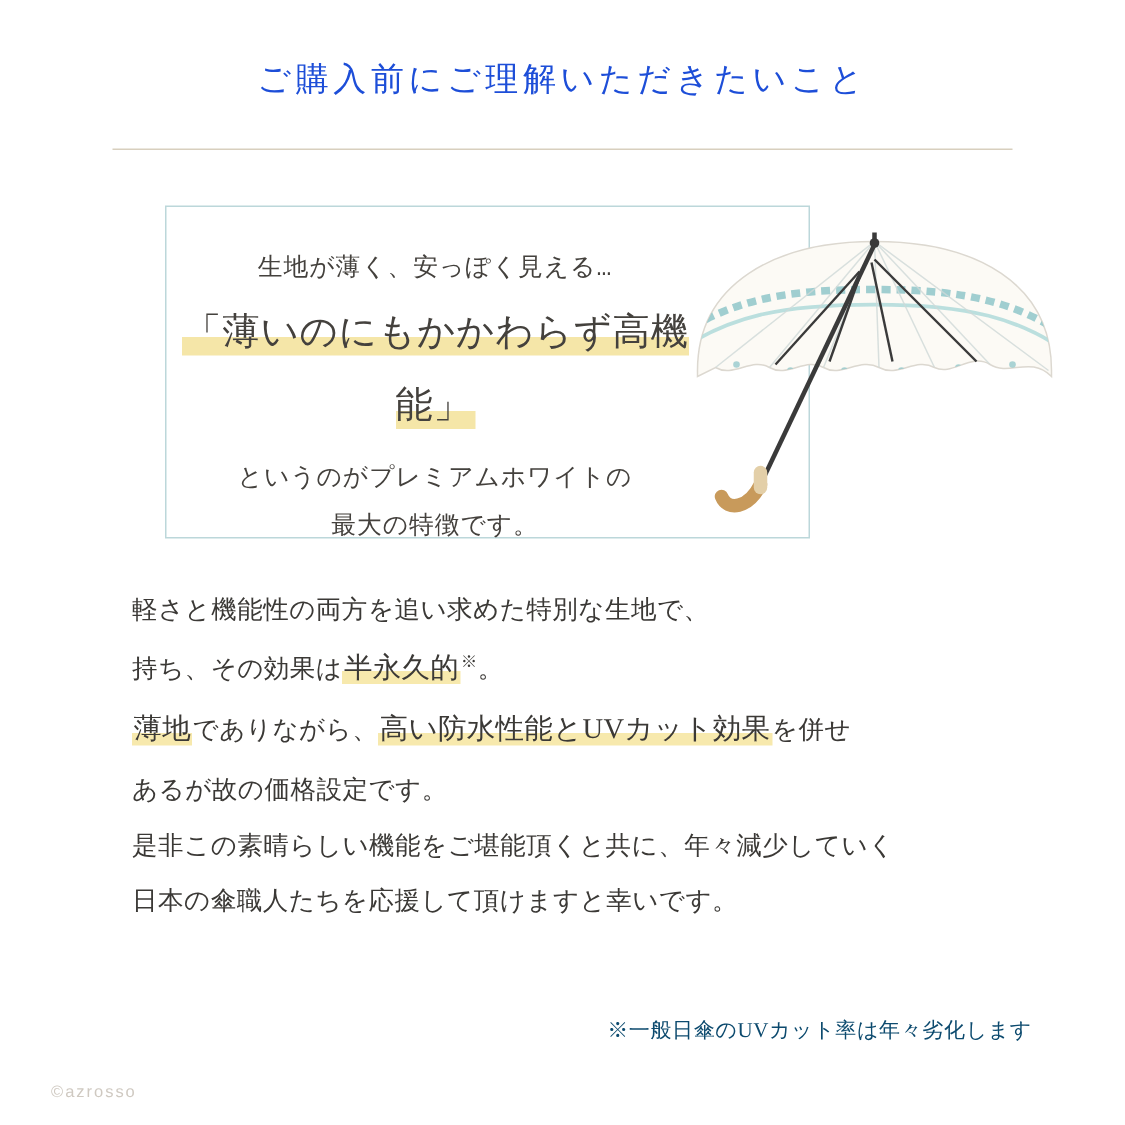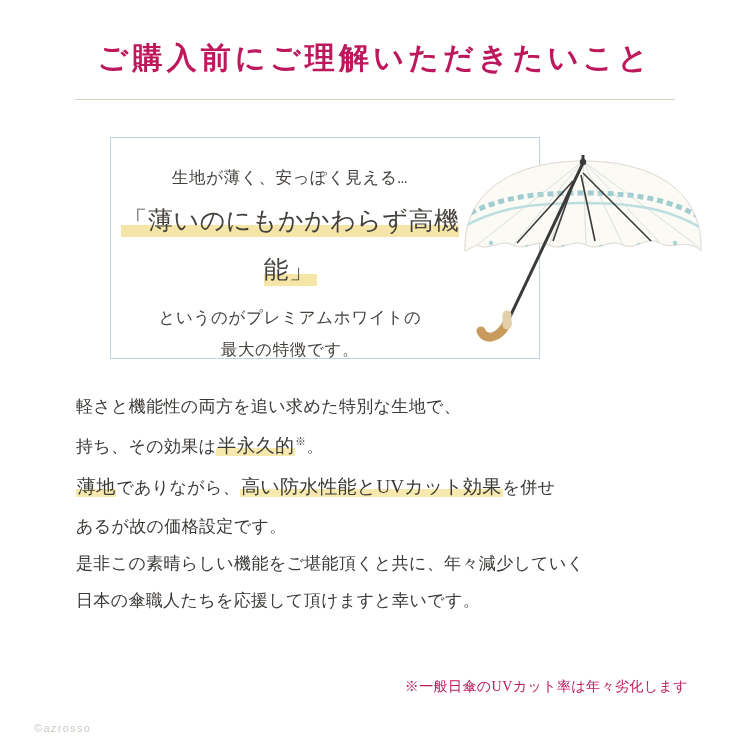--- a/index.html
+++ b/index.html
@@ -15,24 +15,24 @@
   }
 
   
   .heading-wrap {
     position: absolute;
     left: 0; top: 38px;
     width: 750px;
     text-align: center;
   }
   .heading {
-    font-size: 30px;
+    font-size: 22px;
     letter-spacing: 0.14em;
-    color: #be185d;
-    font-weight: bold;
+    color: #1d4ed8;
+    font-weight: normal;
     margin: 0;
     font-family: "Liberation Serif", "DejaVu Serif", serif;
   }
   .heading-rule {
     position: absolute;
     left: 75px; top: 99px;
     width: 600px; height: 1px;
     background: #d8cfbe;
   }
 
@@ -72,21 +72,21 @@
   
   .umbrella {
     position: absolute;
     left: 455px; top: 155px;
     width: 250px; height: 200px;
   }
 
   
   .body-block {
     position: absolute;
-    left: 76px; top: 388px;
+    left: 88px; top: 388px;
     width: 580px;
     font-size: 17px;
     line-height: 2.18;
     letter-spacing: 0.02em;
     color: #3b3936;
   }
   .body-block .line { display: block; white-space: nowrap; }
   .em {
     font-size: 19px;
     letter-spacing: 0.01em;
@@ -95,21 +95,21 @@
     background: linear-gradient(to top, #f7e9ad 0 40%, rgba(247,233,173,0) 40%);
     padding: 0 1px;
   }
   .sup { font-size: 11px; vertical-align: super; }
 
   
   .footnote {
     position: absolute;
     right: 62px; top: 678px;
     font-size: 14px;
-    color: #be185d;
+    color: #0c4a6e;
     letter-spacing: 0.03em;
   }
 
   
   .brand {
     position: absolute;
     left: 34px; bottom: 16px;
     font-size: 11px;
     color: #cfc9c1;
     letter-spacing: 0.12em;

